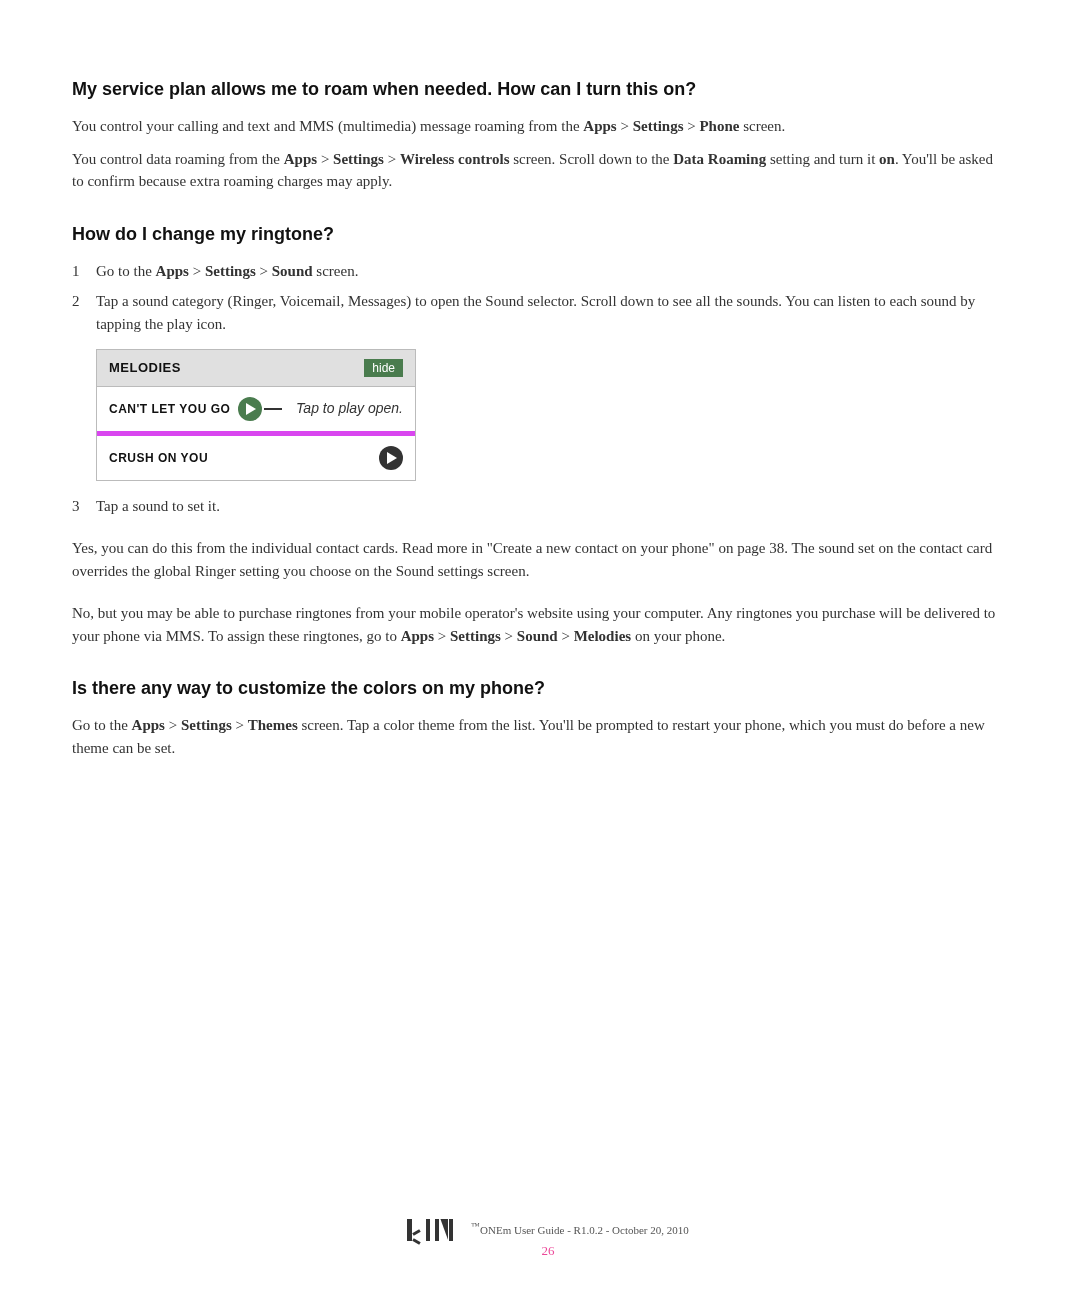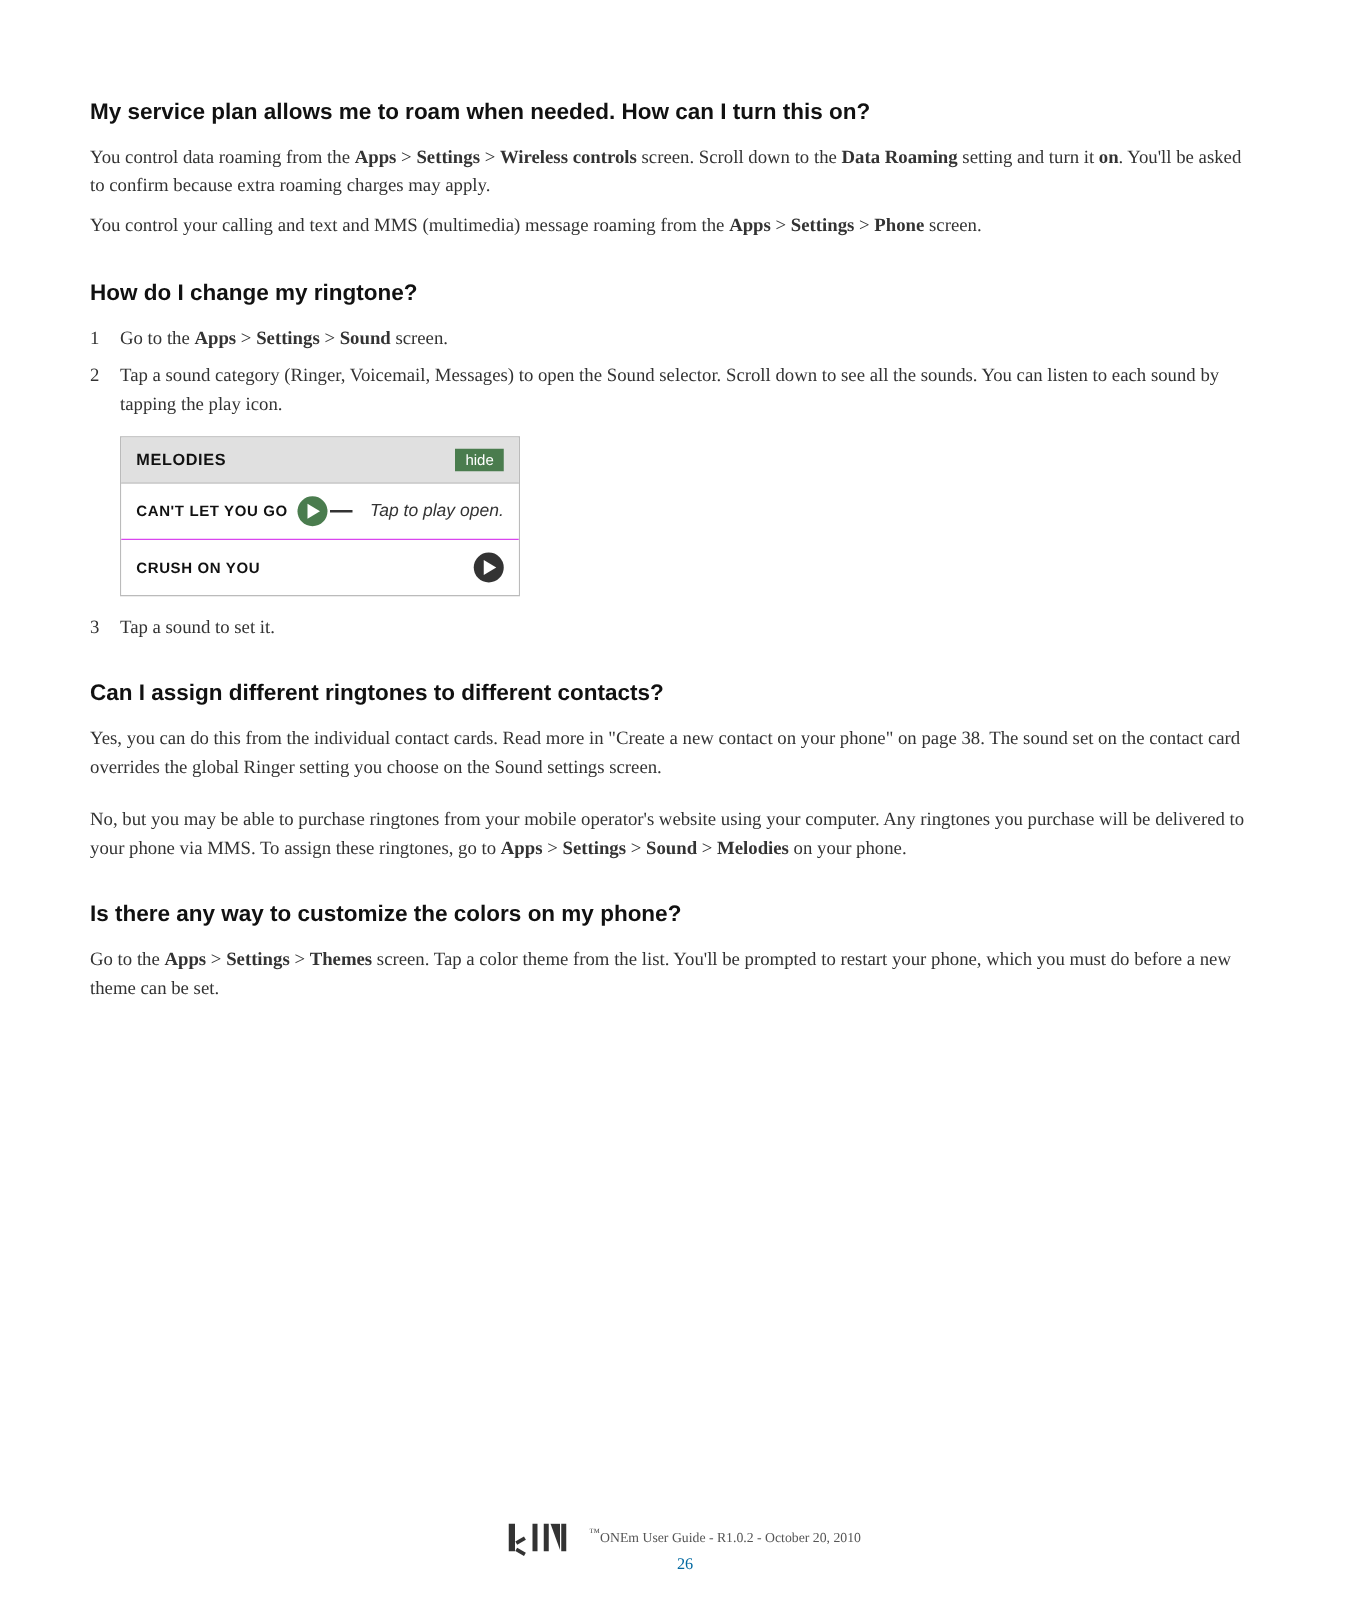--- a/index.html
+++ b/index.html
@@ -76,21 +76,21 @@
       font-size: 12px;
       padding: 2px 8px;
       border: none;
       cursor: pointer;
     }
     .melodies-row {
       display: flex;
       align-items: center;
       justify-content: space-between;
       padding: 10px 12px;
-      border-bottom: 1px solid #d946ef;
+      border-bottom: 5px solid #d946ef;
       background: #fff;
     }
     .melodies-row:last-child {
       border-bottom: none;
     }
     .melodies-row .track-name {
       font-size: 12px;
       font-weight: bold;
       letter-spacing: 0.5px;
       color: #111;
@@ -153,35 +153,35 @@
       display: flex;
       align-items: flex-end;
       gap: 1px;
     }
     .footer-text {
       font-size: 11px;
       color: #555;
     }
     .footer-page {
       font-size: 13px;
-      color: #0369a1;
+      color: #ec4899;
     }
   </style>
 </head>
 <body>
 
 <div class="page-content">
 
   <section>
     <h2>My service plan allows me to roam when needed. How can I turn this on?</h2>
     <p>
+      You control your calling and text and MMS (multimedia) message roaming from the <strong>Apps</strong> &gt; <strong>Settings</strong> &gt; <strong>Phone</strong> screen.
+    </p>
+    <p>
       You control data roaming from the <strong>Apps</strong> &gt; <strong>Settings</strong> &gt; <strong>Wireless controls</strong> screen. Scroll down to the <strong>Data Roaming</strong> setting and turn it <strong>on</strong>. You'll be asked to confirm because extra roaming charges may apply.
-    </p>
-    <p>
-      You control your calling and text and MMS (multimedia) message roaming from the <strong>Apps</strong> &gt; <strong>Settings</strong> &gt; <strong>Phone</strong> screen.
     </p>
   </section>
 
   <section style="margin-top:20px;">
     <h2>How do I change my ringtone?</h2>
     <ol class="numbered-list">
       <li>
         <span class="num">1</span>
         <span>
           Go to the <strong>Apps</strong> &gt; <strong>Settings</strong> &gt; <strong>Sound</strong> screen.
@@ -218,21 +218,20 @@
 
     <ol class="numbered-list" style="margin-top:4px;">
       <li>
         <span class="num">3</span>
         <span>Tap a sound to set it.</span>
       </li>
     </ol>
   </section>
 
   <section style="margin-top:20px;">
-    <h2>Can I assign different ringtones to different contacts?</h2>
     <p>Yes, you can do this from the individual contact cards. Read more in "Create a new contact on your phone" on page 38. The sound set on the contact card overrides the global Ringer setting you choose on the Sound settings screen.</p>
   </section>
 
   <section style="margin-top:20px;">
     <p>
       No, but you may be able to purchase ringtones from your mobile operator's website using your computer. Any ringtones you purchase will be delivered to your phone via MMS. To assign these ringtones, go to <strong>Apps</strong> &gt; <strong>Settings</strong> &gt; <strong>Sound</strong> &gt; <strong>Melodies</strong> on your phone.
     </p>
   </section>
 
   <section style="margin-top:20px;">

